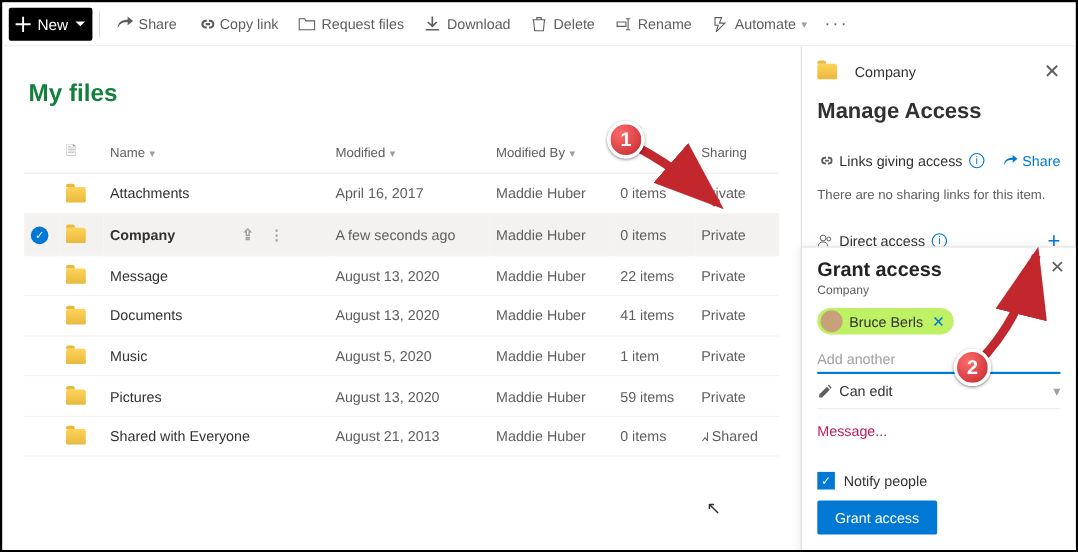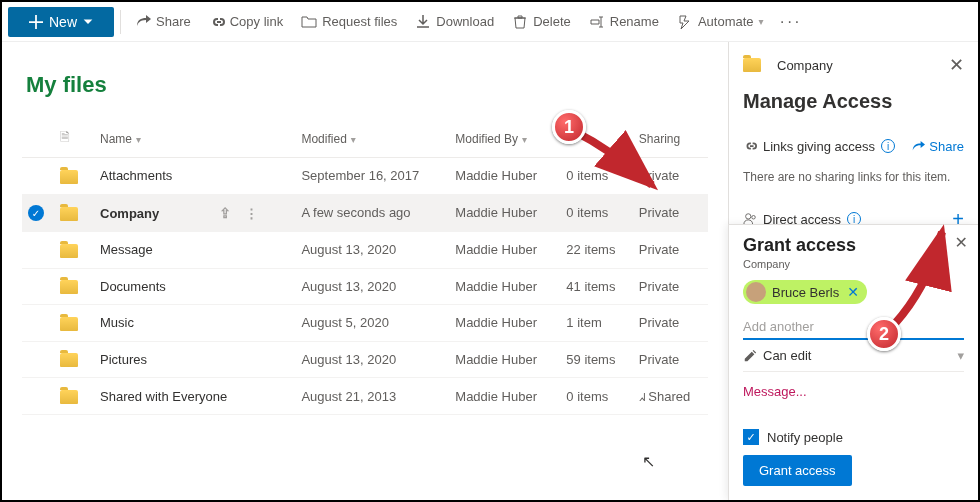--- a/index.html
+++ b/index.html
@@ -1,21 +1,21 @@
 <!DOCTYPE html>
 <html><head>
 <meta charset="utf-8">
 <style>
   * { box-sizing: border-box; }
   html, body { margin:0; padding:0; font-family: "Segoe UI", Arial, sans-serif; font-size:13px; color:#323130; }
   body { width:980px; height:502px; border:2px solid #000; position:relative; background:#fff; overflow:hidden; }
 
   
   .toolbar { height:40px; border-bottom:1px solid #eee; display:flex; align-items:center; padding:0 6px; gap:2px; }
-  .new-btn { background:#0369a1; color:#fff; height:30px; padding:0 21px; display:flex; align-items:center; gap:6px; border-radius:2px; font-size:14px; }
+  .new-btn { background:#000000; color:#fff; height:30px; padding:0 6px; display:flex; align-items:center; gap:6px; border-radius:2px; font-size:14px; }
   .tb-item { color:#605e5c; padding:0 8px; display:flex; align-items:center; gap:5px; height:40px; font-size:13px; }
   .tb-item svg { width:16px; height:16px; fill:#605e5c; }
   .dots { letter-spacing:2px; font-size:16px; color:#605e5c; padding:0 6px; }
 
   
   .content { display:flex; height:calc(100% - 40px); }
   .files { flex:1; padding:20px 20px 0 20px; overflow:hidden; position:relative; }
   .panel { width:250px; border-left:1px solid #e1dfdd; padding:12px 14px; font-size:13px; overflow:hidden; }
 
   h1.page { font-size:22px; font-weight:600; margin:10px 0 22px 4px; color:#15803d; }
@@ -148,21 +148,21 @@
           <th><span>Modified By</span><span class="sort">▾</span></th>
           <th><span></span><span class="sort">▾</span></th>
           <th><span>Sharing</span></th>
         </tr>
       </thead>
       <tbody id="tbody">
           <tr class="row">
             <td></td>
             <td><span class="folder-ico"></span></td>
             <td class="namecell">Attachments</td>
-            <td>September 16, 2017</td>
+            <td>April 16, 2017</td>
             <td>Maddie Huber</td>
             <td>0 items</td>
             <td>Private</td>
           </tr>
           <tr class="row sel-row">
             <td><span class="sel-circle">✓</span></td>
             <td><span class="folder-ico"></span></td>
             <td class="namecell">Company<span class="row-share-ico">⇪</span><span class="row-more">⋮</span></td>
             <td>A few seconds ago</td>
             <td>Maddie Huber</td>

